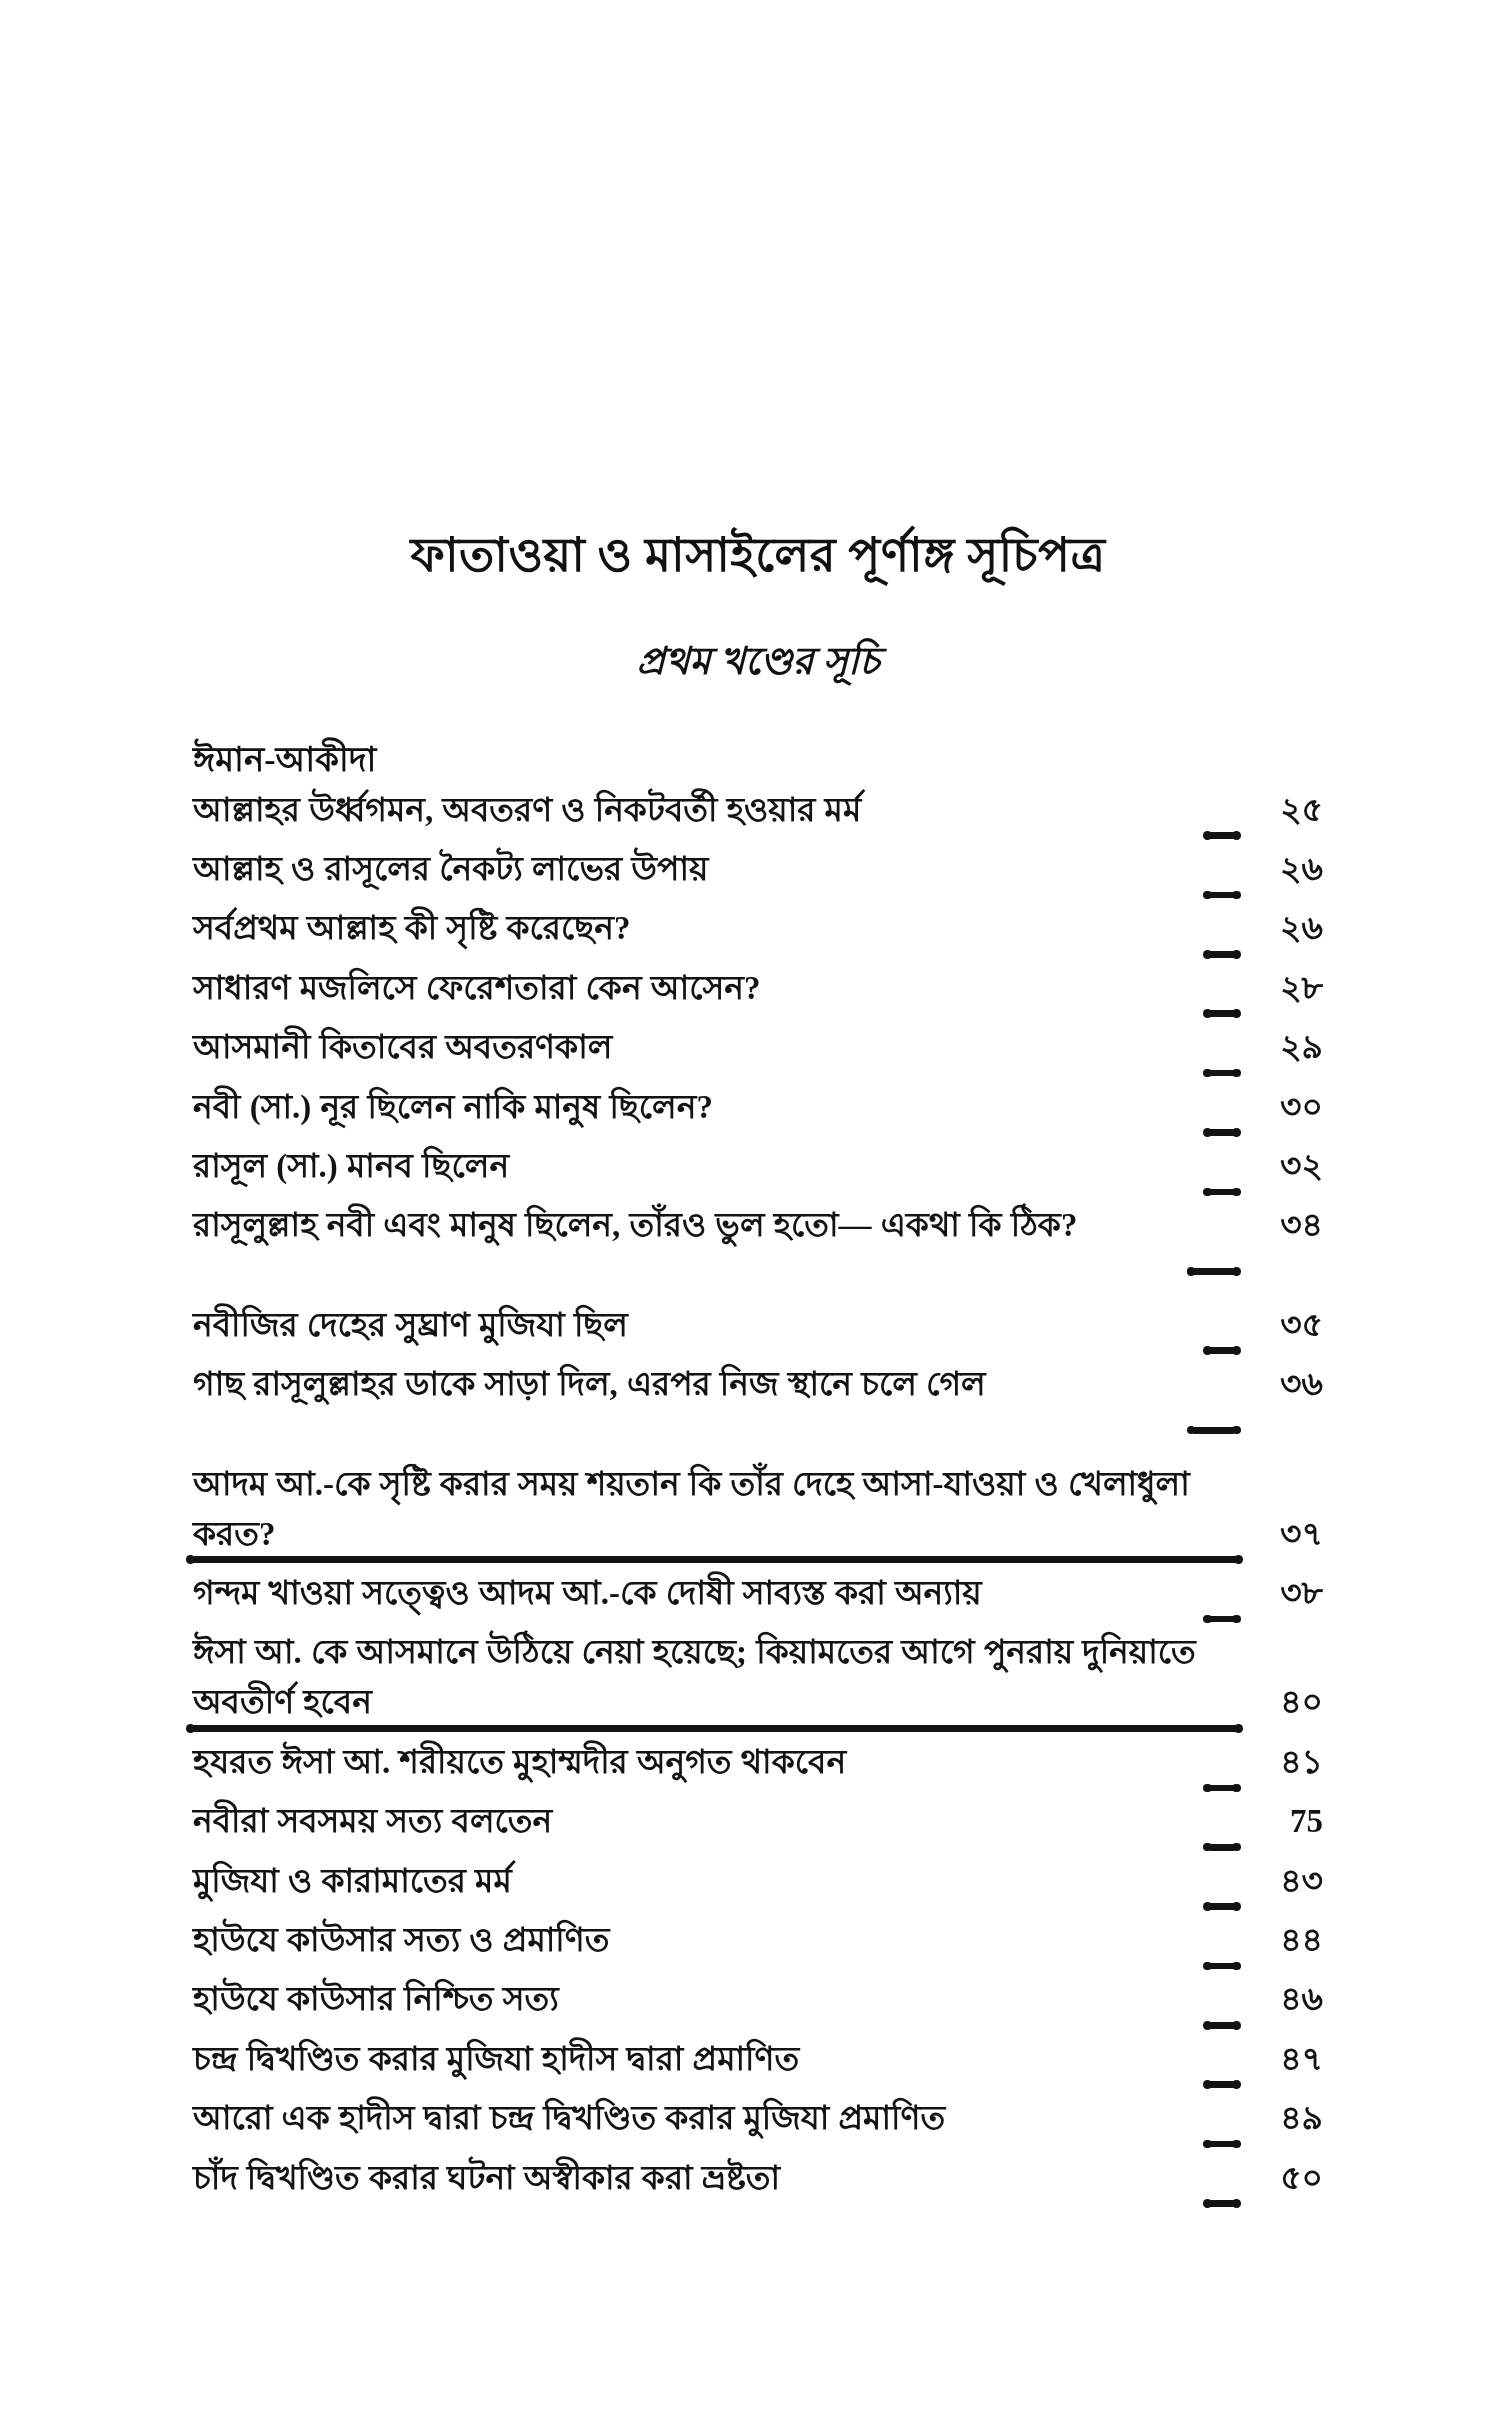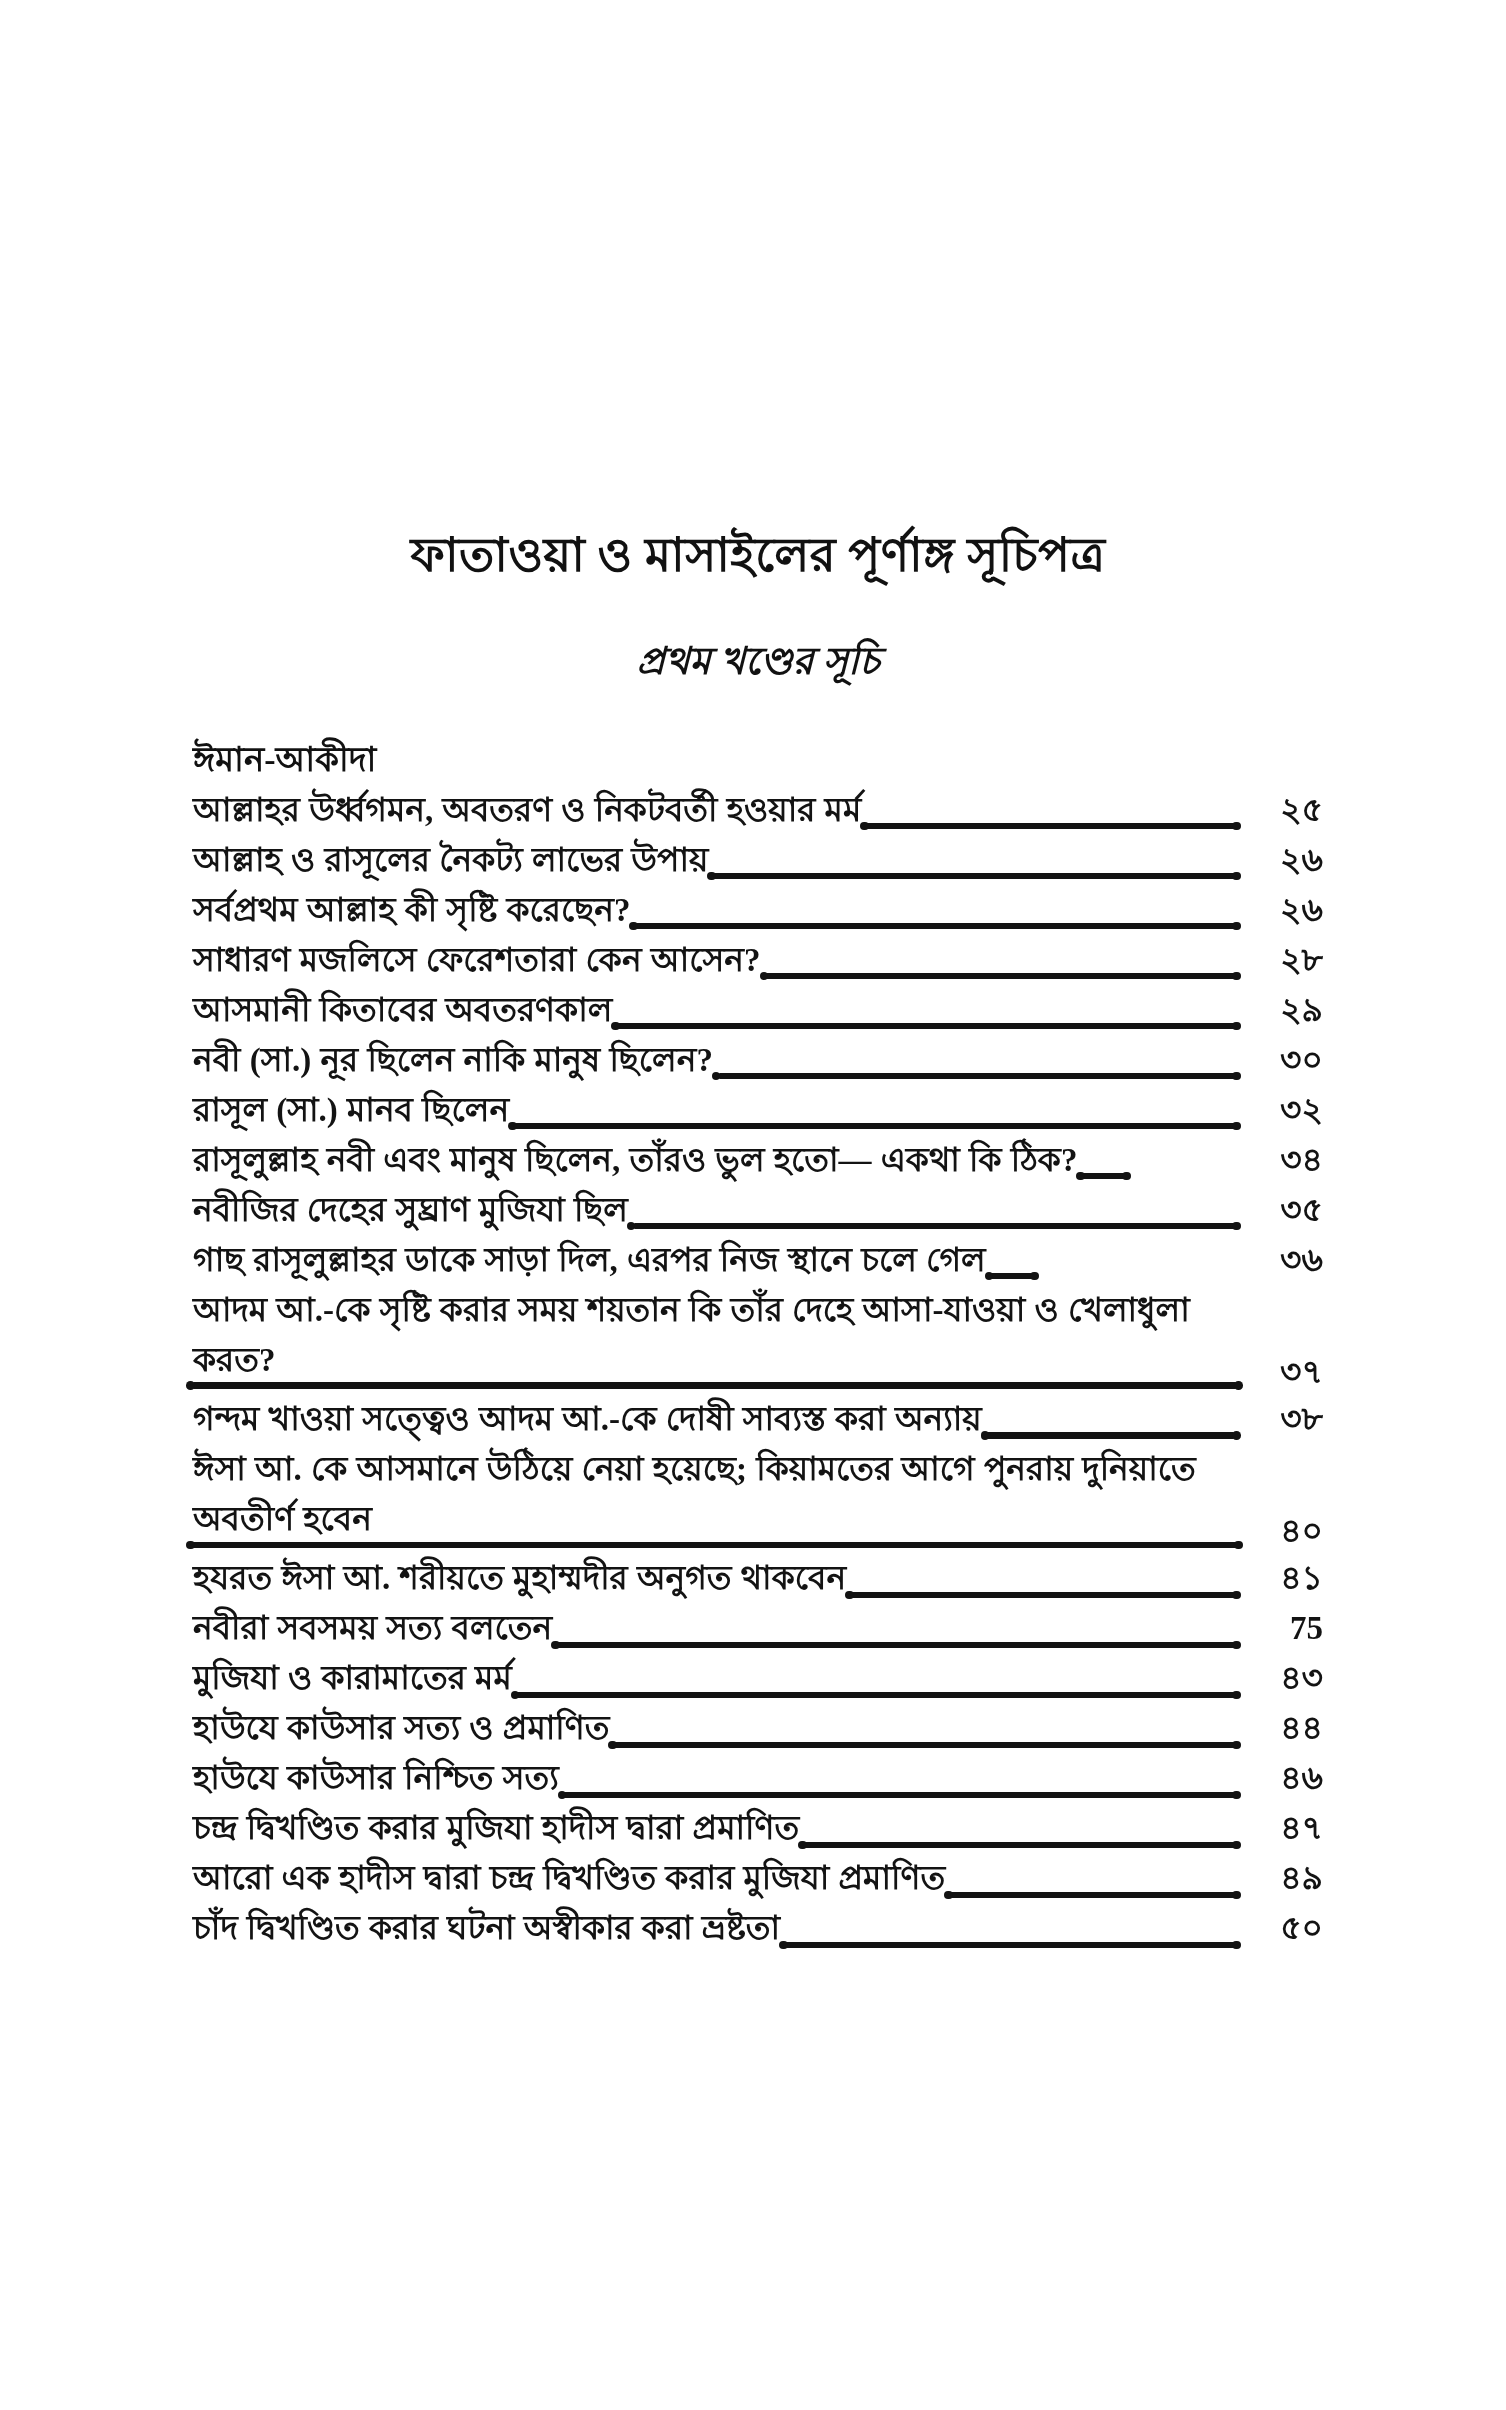--- a/index.html
+++ b/index.html
@@ -78,20 +78,21 @@
     line-height: 50px;
     color: #131313;
     padding-right: 87px;   
   }
 
   
   .entry-row {
     display: flex;
     align-items: baseline;
     width: 100%;
+    flex-direction: column;
   }
 
   .entry-title {
     flex: 0 1 auto;
     white-space: normal;
     word-spacing: 0.9px;
   }
 
   
   .entry-leader {
@@ -145,21 +146,21 @@
   }
   .toc-entry.wrapped .entry-title {
     display: inline;
   }
   .toc-entry.wrapped .entry-leader {
     display: block;
     width: 100%;
     margin: 0 0 8.5px 0;
   }
   .toc-entry.wrapped .entry-page {
-    top: 62px;
+    top: 50px;
   }
 
   
   .toc-entry.short-leader .entry-leader {
     flex: 0 0 41px;
     min-width: 41px;
   }
 </style>
 </head>
 <body>

